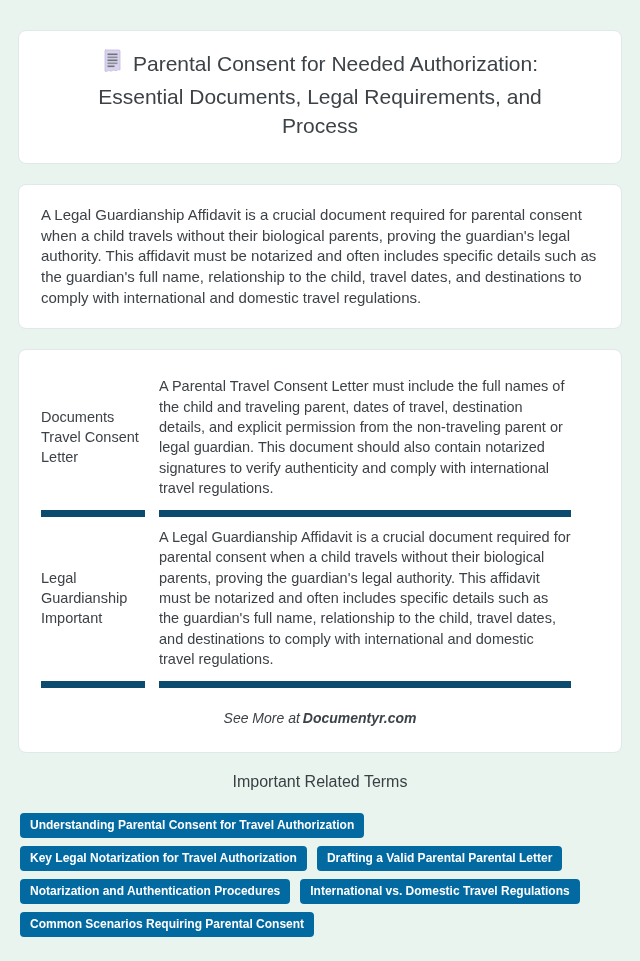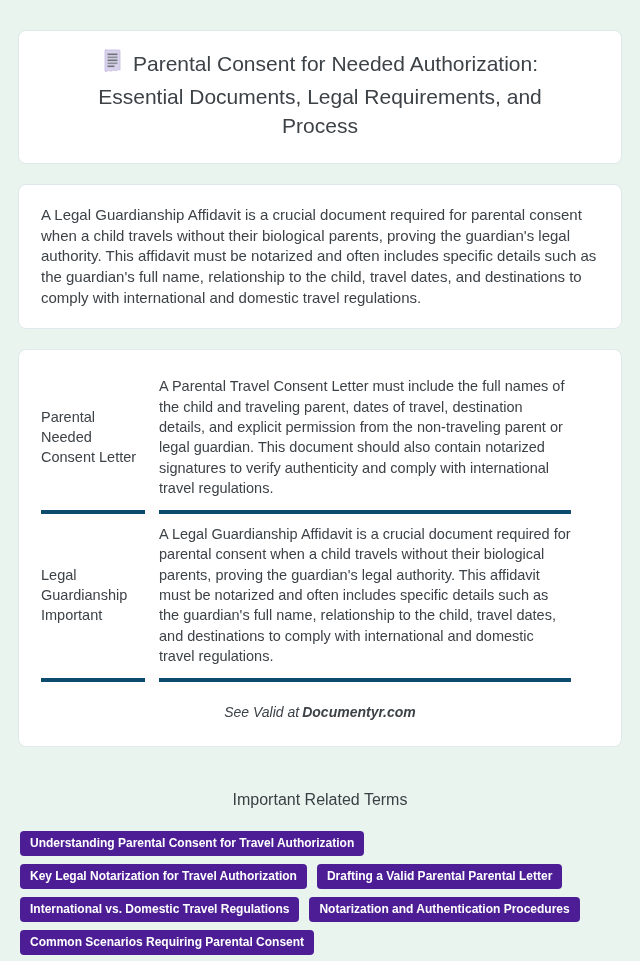--- a/index.html
+++ b/index.html
@@ -40,55 +40,55 @@
   
   .table-card { margin-top: 20px; padding: 16px 22px 18px 22px; }
   table.terms {
     width: 100%;
     border-collapse: separate;
     border-spacing: 14px 0;
     margin-left: -14px;
     font-size: 14.5px;
   }
   table.terms td {
-    border-bottom: 4px solid #0c4a6e;
+    border-bottom: 7px solid #0c4a6e;
     padding: 10px 0 12px 0;
     vertical-align: middle;
     line-height: 1.4;
   }
   td.term-name { width: 104px; }
   td.term-desc { }
 
   .see-more {
     text-align: center;
     font-style: italic;
     font-size: 14px;
     margin: 22px 0 8px 0;
     color: #3d4247;
   }
   .see-more .site { font-weight: 700; margin-left: 3px; }
 
   
   h2.related-heading {
-    margin-top: 44px;
+    margin-top: 20px;
     text-align: center;
     font-size: 16px;
     font-weight: 400;
     color: #3a3f43;
   }
   .tags {
     margin-top: 22px;
     display: flex;
     flex-wrap: wrap;
     gap: 8px 10px;
     align-items: flex-start;
     padding: 0 2px;
   }
   .tag {
-    background: #4c1d95;
+    background: #0369a1;
     color: #ffffff;
     font-size: 12px;
     font-weight: 700;
     line-height: 1;
     padding: 6px 10px 7px 10px;
     border-radius: 4px;
     white-space: nowrap;
     cursor: pointer;
   }
 </style>
@@ -109,37 +109,37 @@
   </div>
 
   <div class="card summary-card">
     <p>A Legal Guardianship Affidavit is a crucial document required for parental consent when a child travels without their biological parents, proving the guardian's legal authority. This affidavit must be notarized and often includes specific details such as the guardian's full name, relationship to the child, travel dates, and destinations to comply with international and domestic travel regulations.</p>
   </div>
 
   <div class="card table-card">
     <table class="terms">
       <tbody>
         <tr>
-          <td class="term-name">Parental Needed Consent Letter</td>
+          <td class="term-name">Documents Travel Consent Letter</td>
           <td class="term-desc">A Parental Travel Consent Letter must include the full names of the child and traveling parent, dates of travel, destination details, and explicit permission from the non-traveling parent or legal guardian. This document should also contain notarized signatures to verify authenticity and comply with international travel regulations.</td>
         </tr>
         <tr>
           <td class="term-name">Legal Guardianship Important</td>
           <td class="term-desc">A Legal Guardianship Affidavit is a crucial document required for parental consent when a child travels without their biological parents, proving the guardian's legal authority. This affidavit must be notarized and often includes specific details such as the guardian's full name, relationship to the child, travel dates, and destinations to comply with international and domestic travel regulations.</td>
         </tr>
       </tbody>
     </table>
-    <p class="see-more"><span>See Valid at</span><span class="site">Documentyr.com</span></p>
+    <p class="see-more"><span>See More at</span><span class="site">Documentyr.com</span></p>
   </div>
 
   <h2 class="related-heading">Important Related Terms</h2>
 
   <div class="tags">
     <span class="tag">Understanding Parental Consent for Travel Authorization</span>
     <span class="tag">Key Legal Notarization for Travel Authorization</span>
     <span class="tag">Drafting a Valid Parental Parental Letter</span>
+    <span class="tag">Notarization and Authentication Procedures</span>
     <span class="tag">International vs. Domestic Travel Regulations</span>
-    <span class="tag">Notarization and Authentication Procedures</span>
     <span class="tag">Common Scenarios Requiring Parental Consent</span>
 
   </div>
 
 </div>
 
 </body></html>

